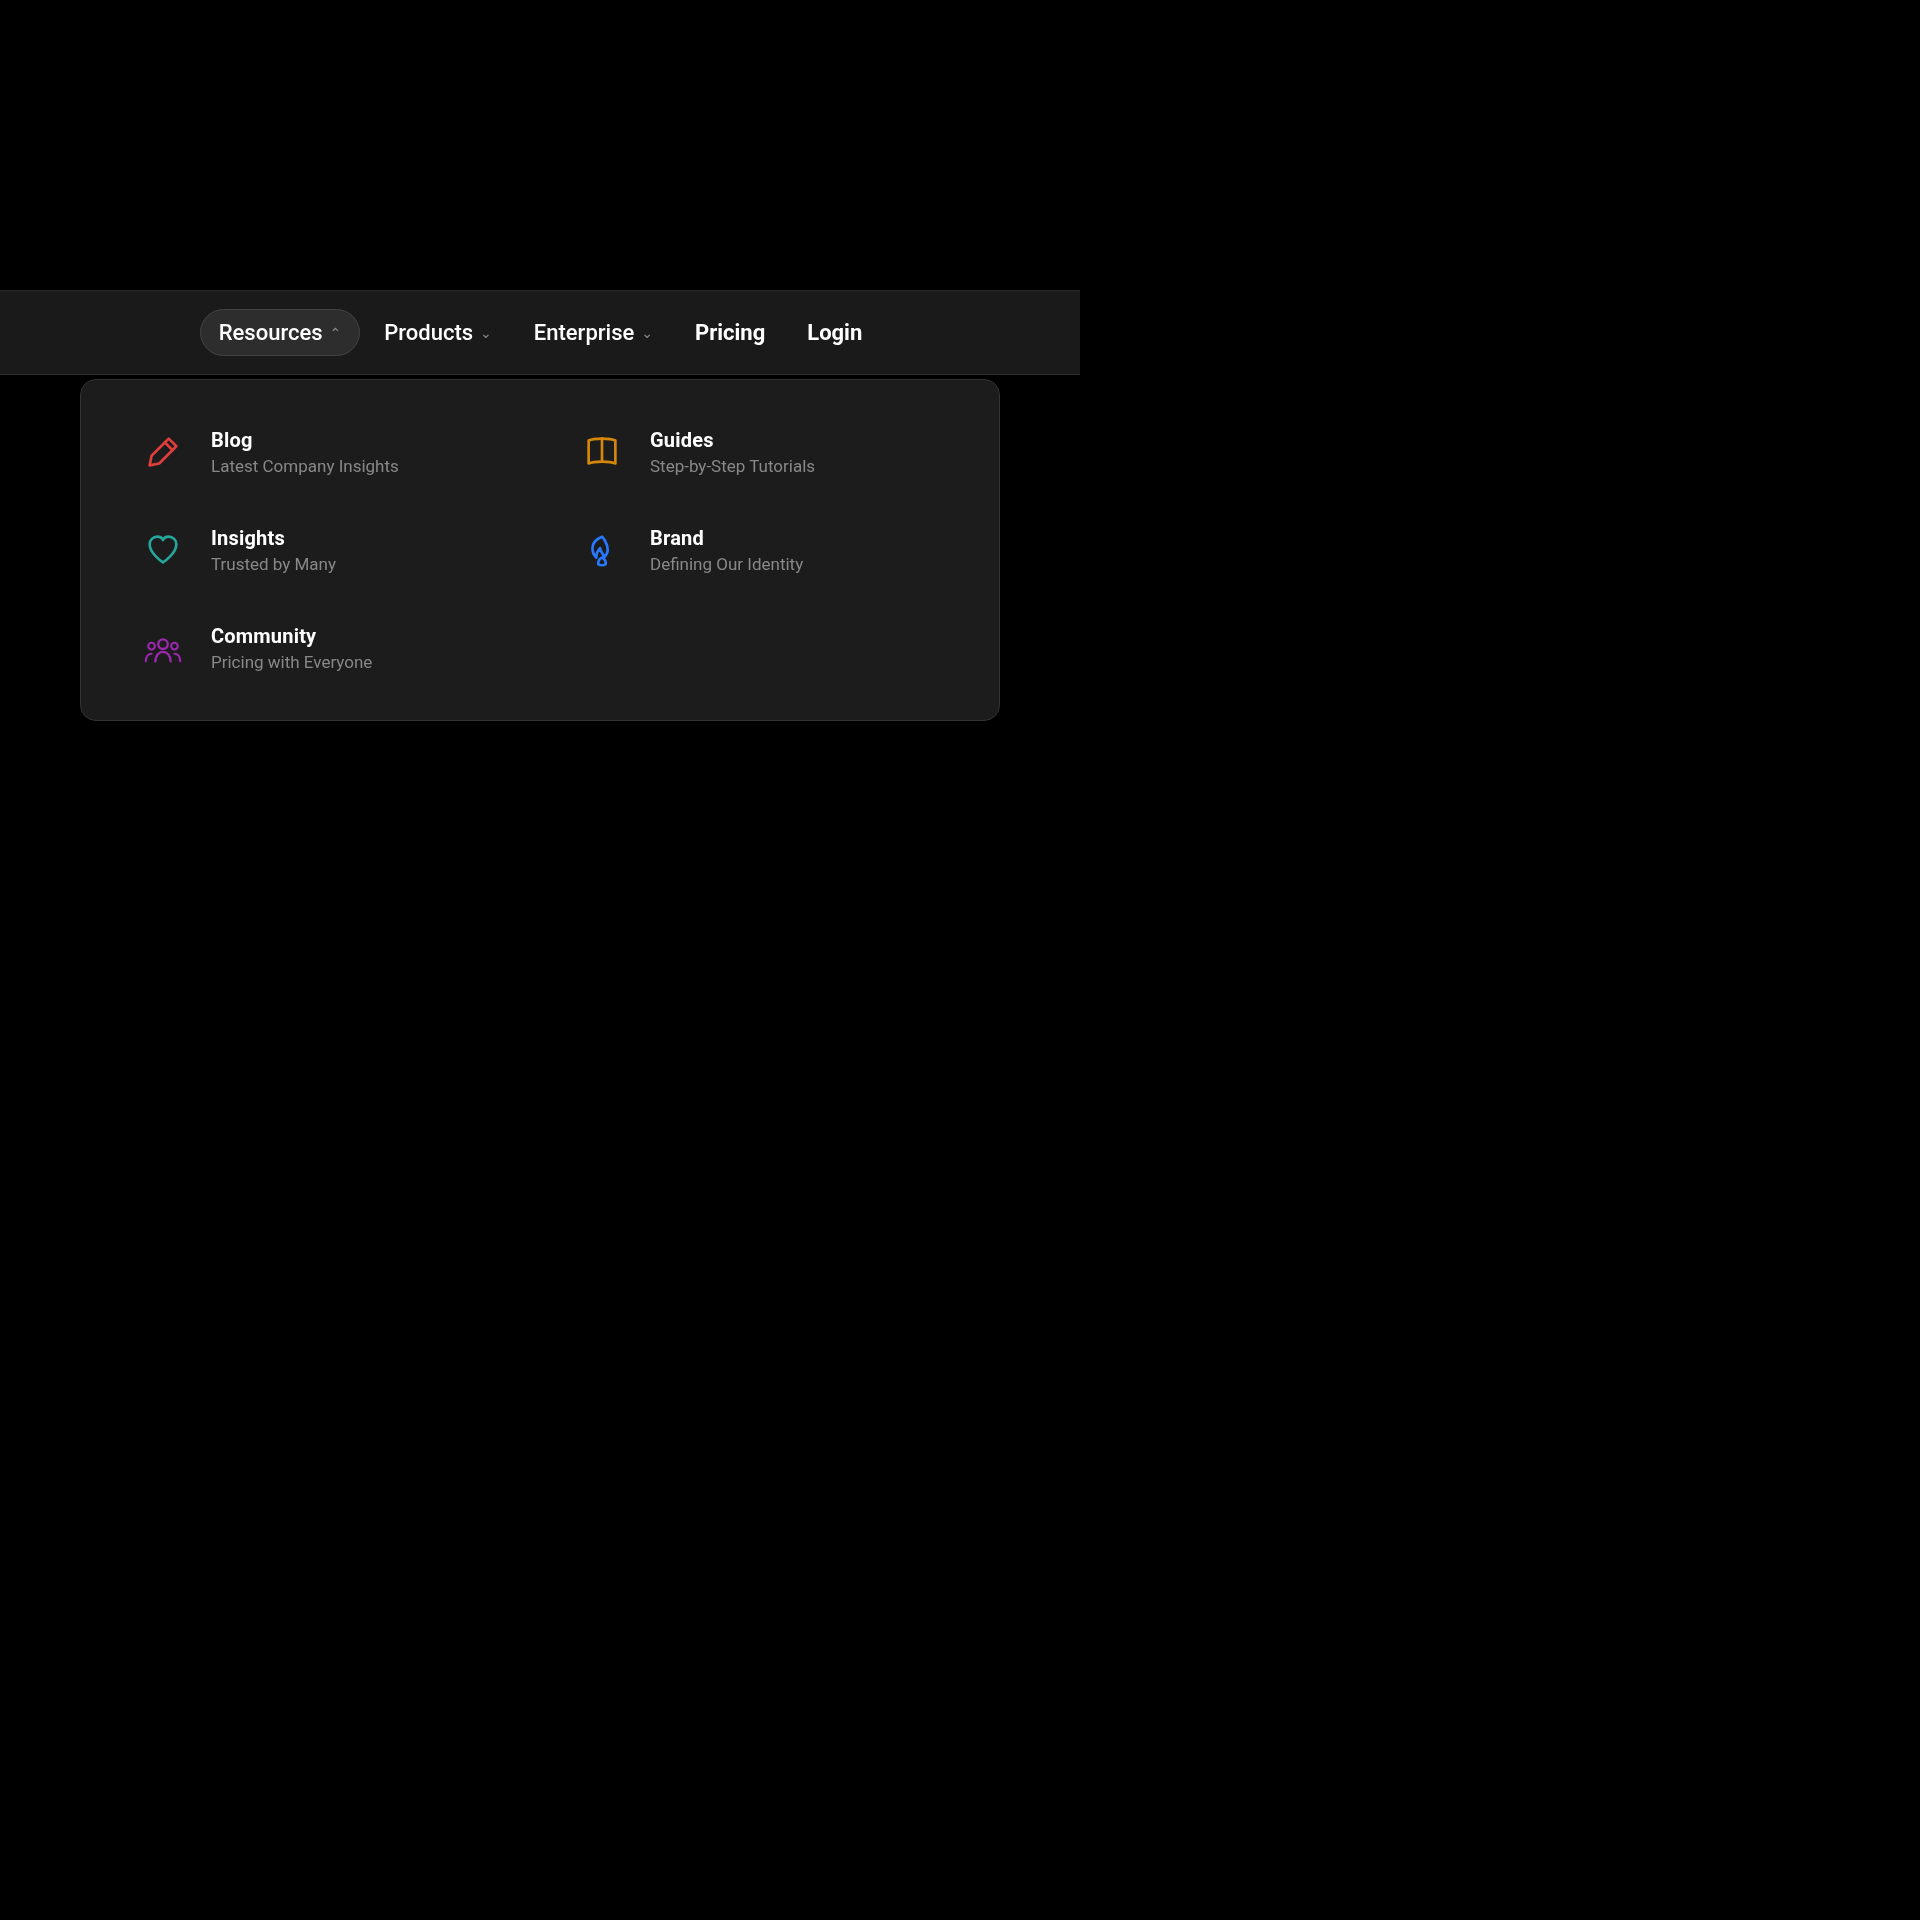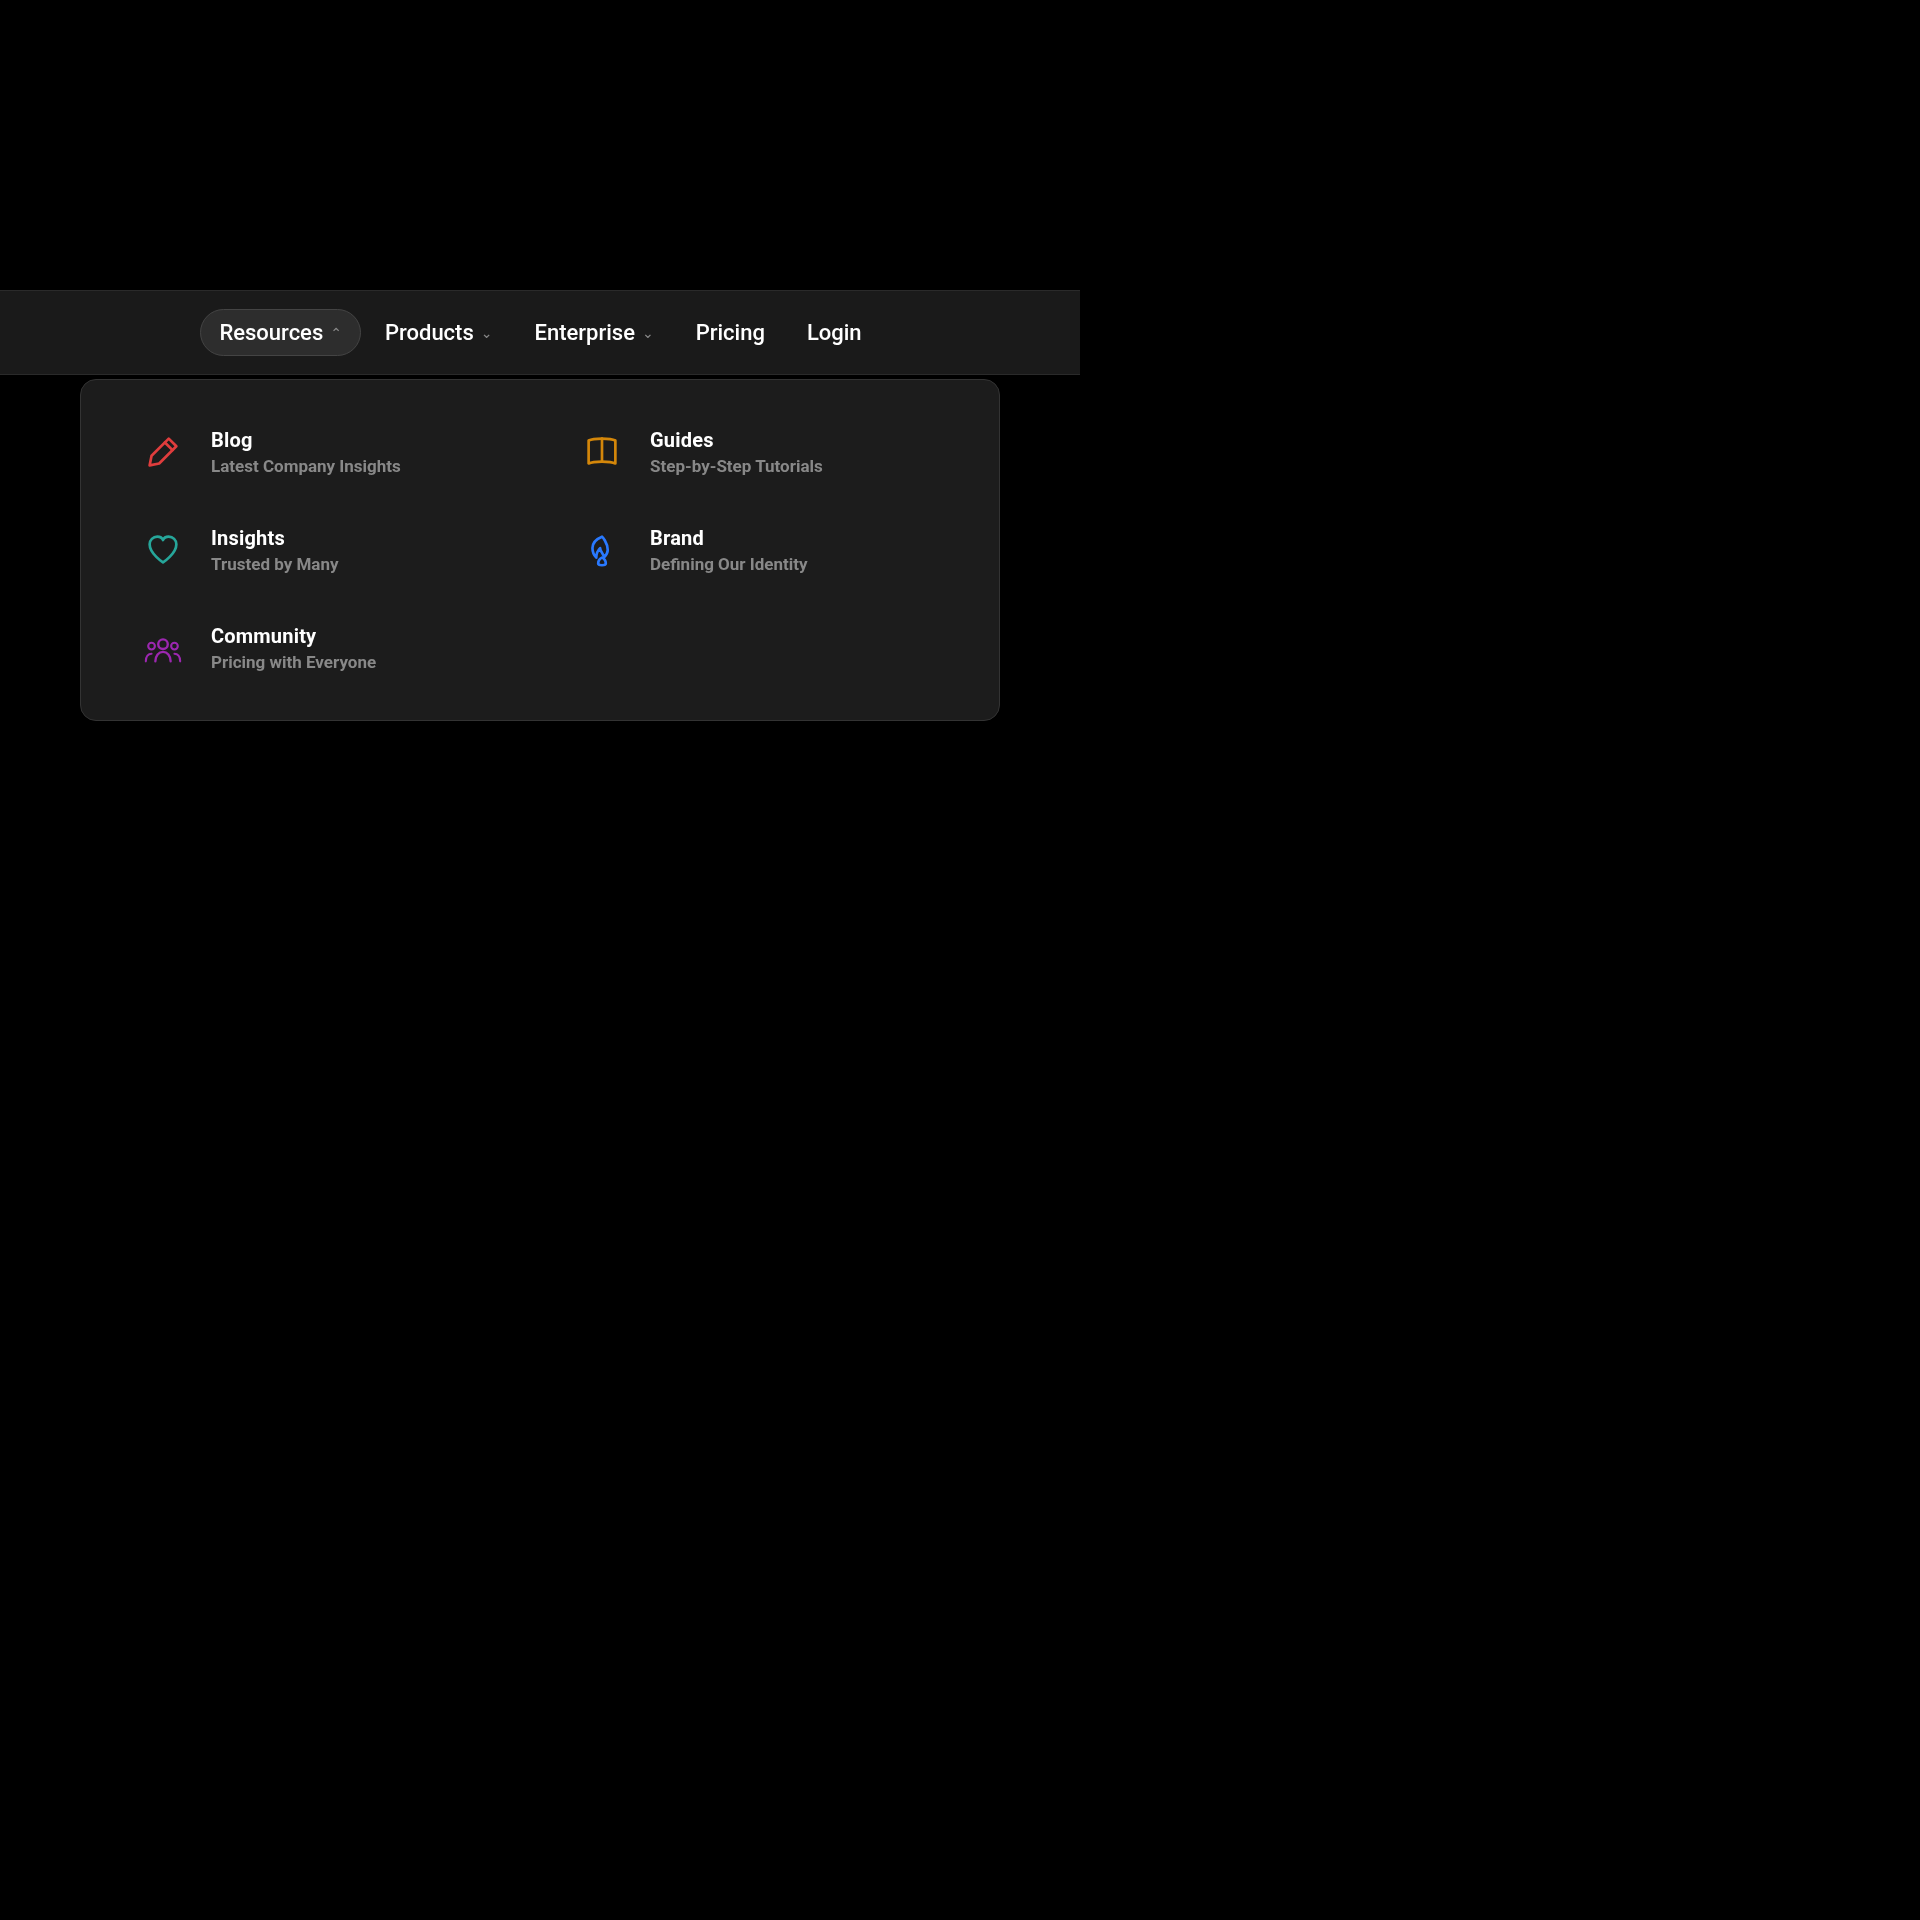--- a/index.html
+++ b/index.html
@@ -74,20 +74,21 @@
       border: 1px solid #444444;
     }
 
     .nav-item .chevron {
       font-size: 14px;
       color: #888888;
     }
 
     .nav-item.no-chevron {
       gap: 0;
+      font-weight: bold;
     }
 
     
     .dropdown-wrapper {
       width: 100%;
       display: flex;
       justify-content: center;
       background: #000000;
       padding: 0 60px;
       padding-top: 4px;
@@ -137,21 +138,21 @@
     .dropdown-title {
       color: #ffffff;
       font-size: 20px;
       font-weight: 700;
       letter-spacing: 0.01em;
     }
 
     .dropdown-subtitle {
       color: #888888;
       font-size: 17px;
-      font-weight: 700;
+      font-weight: 400;
     }
 
     
     .bottom-spacer {
       flex: 1;
       background: #000000;
       width: 100%;
     }
   </style>
 </head>

